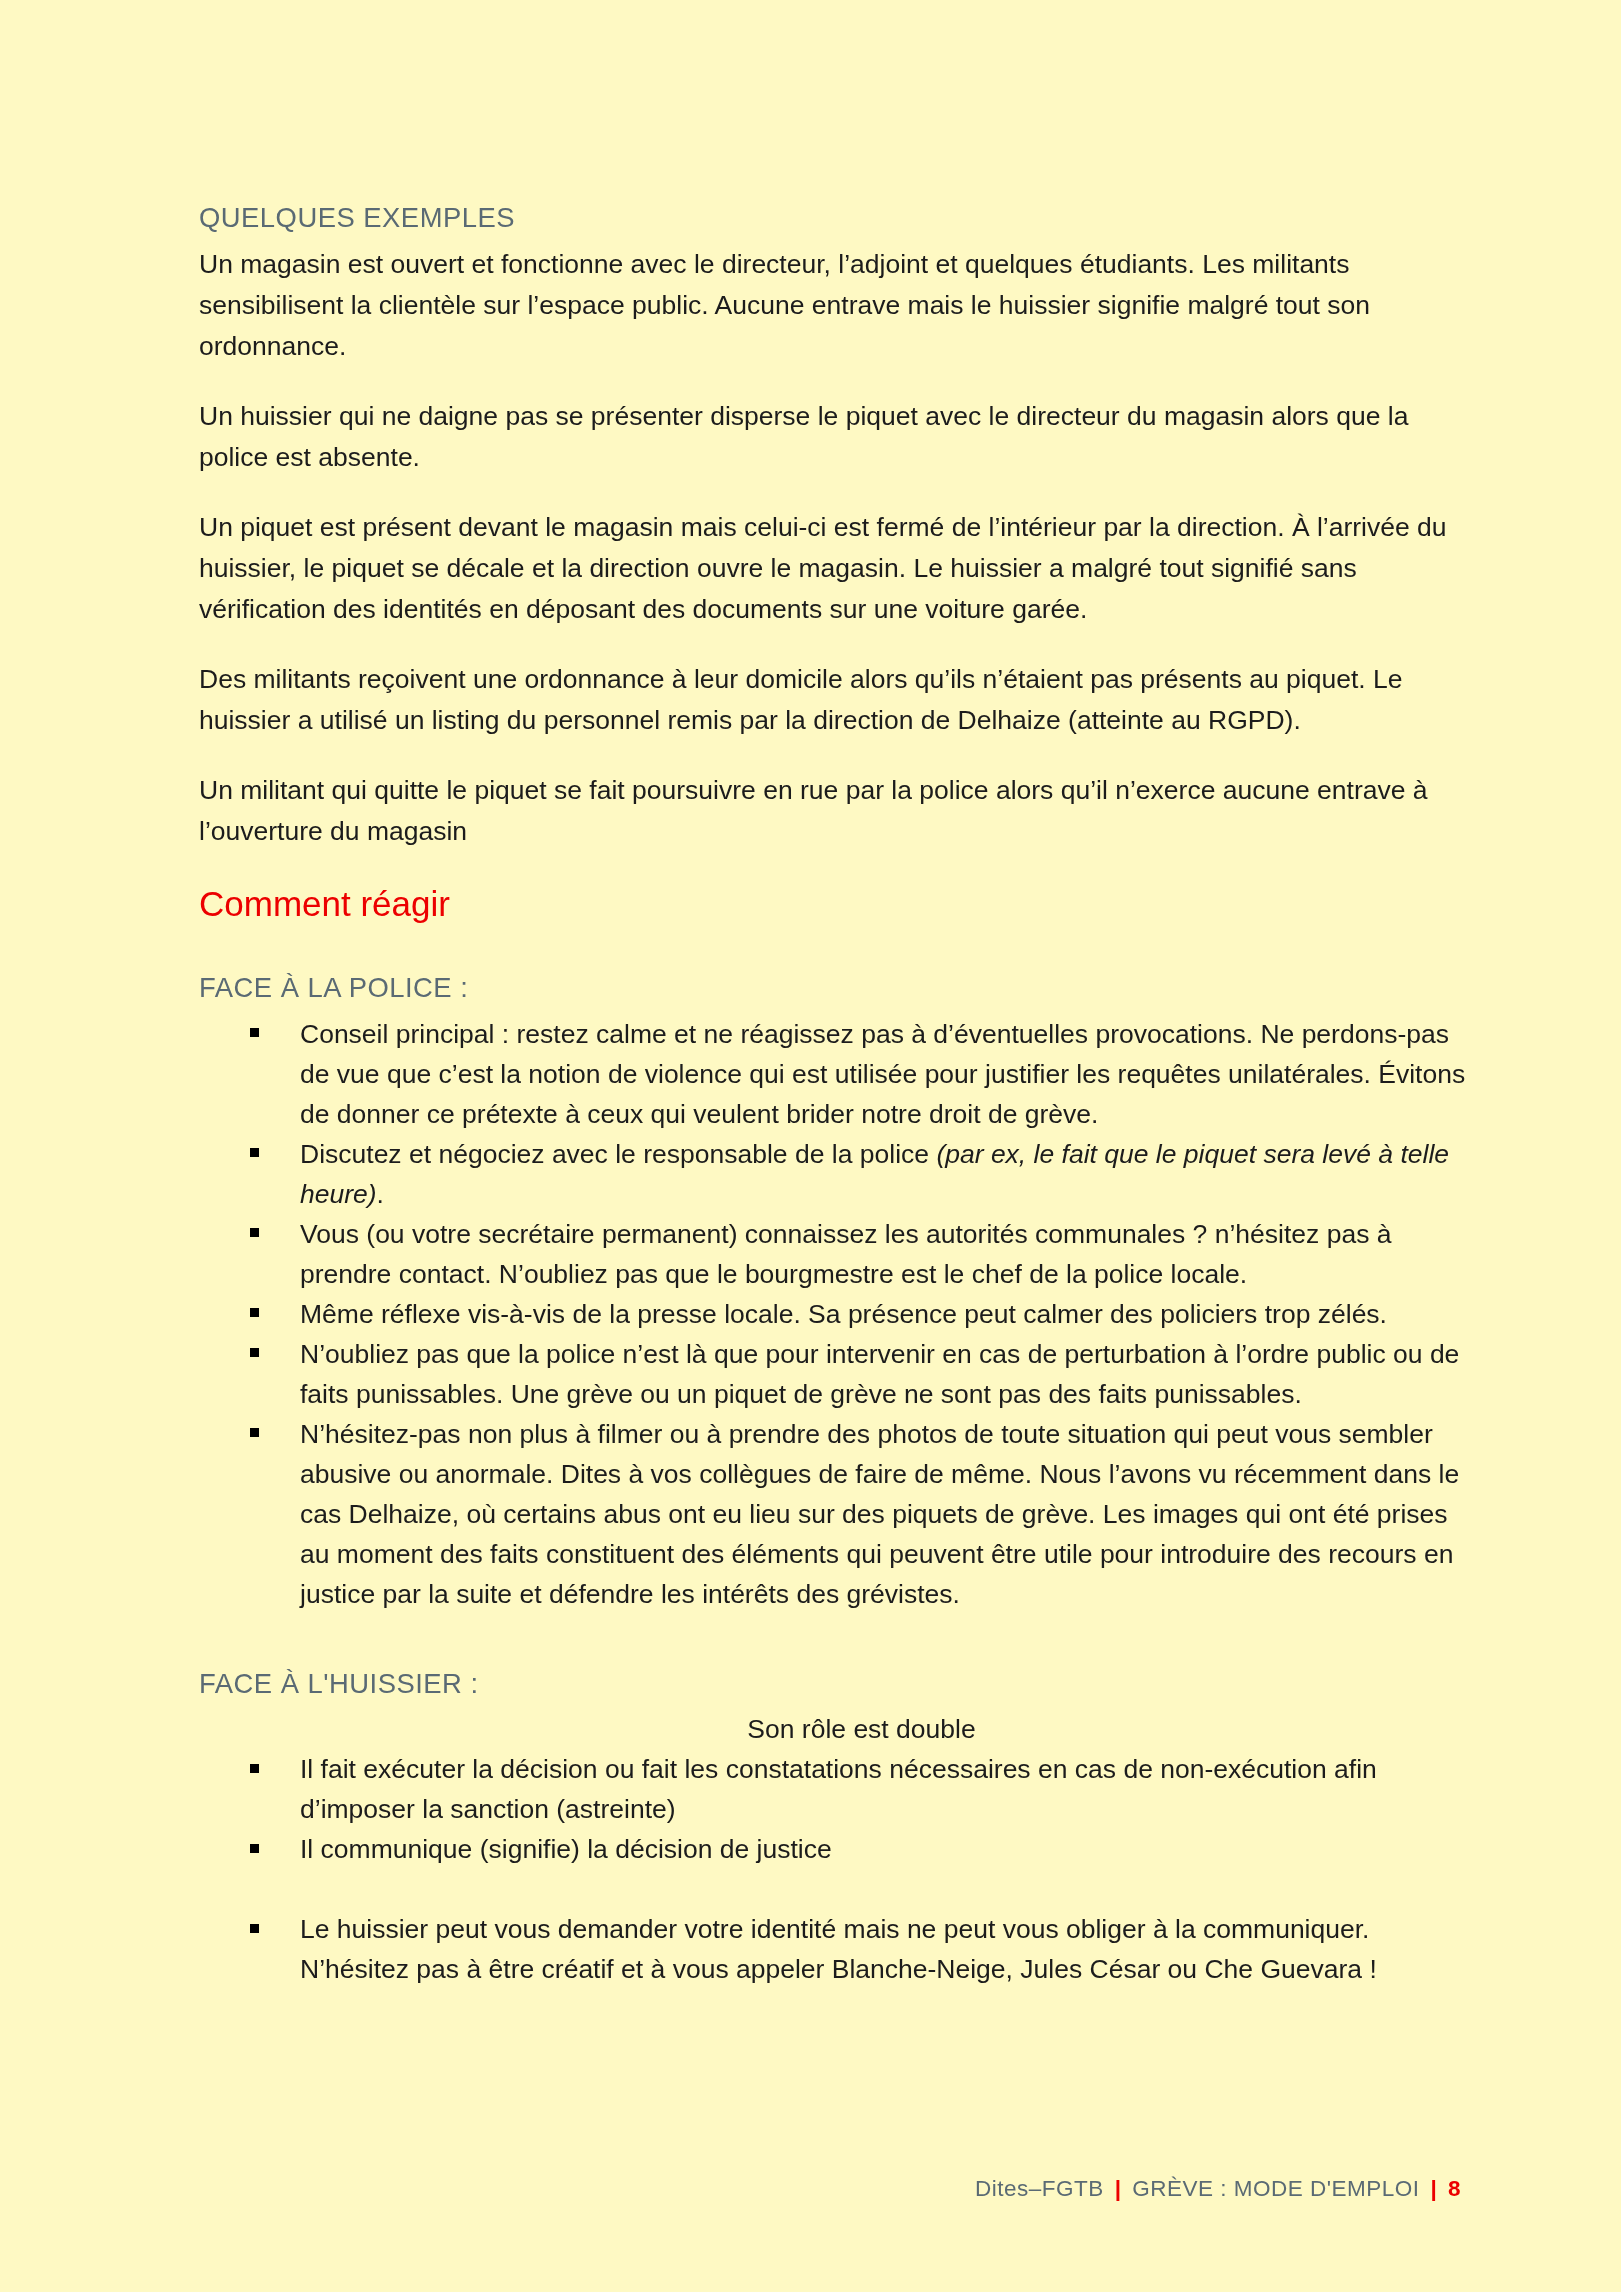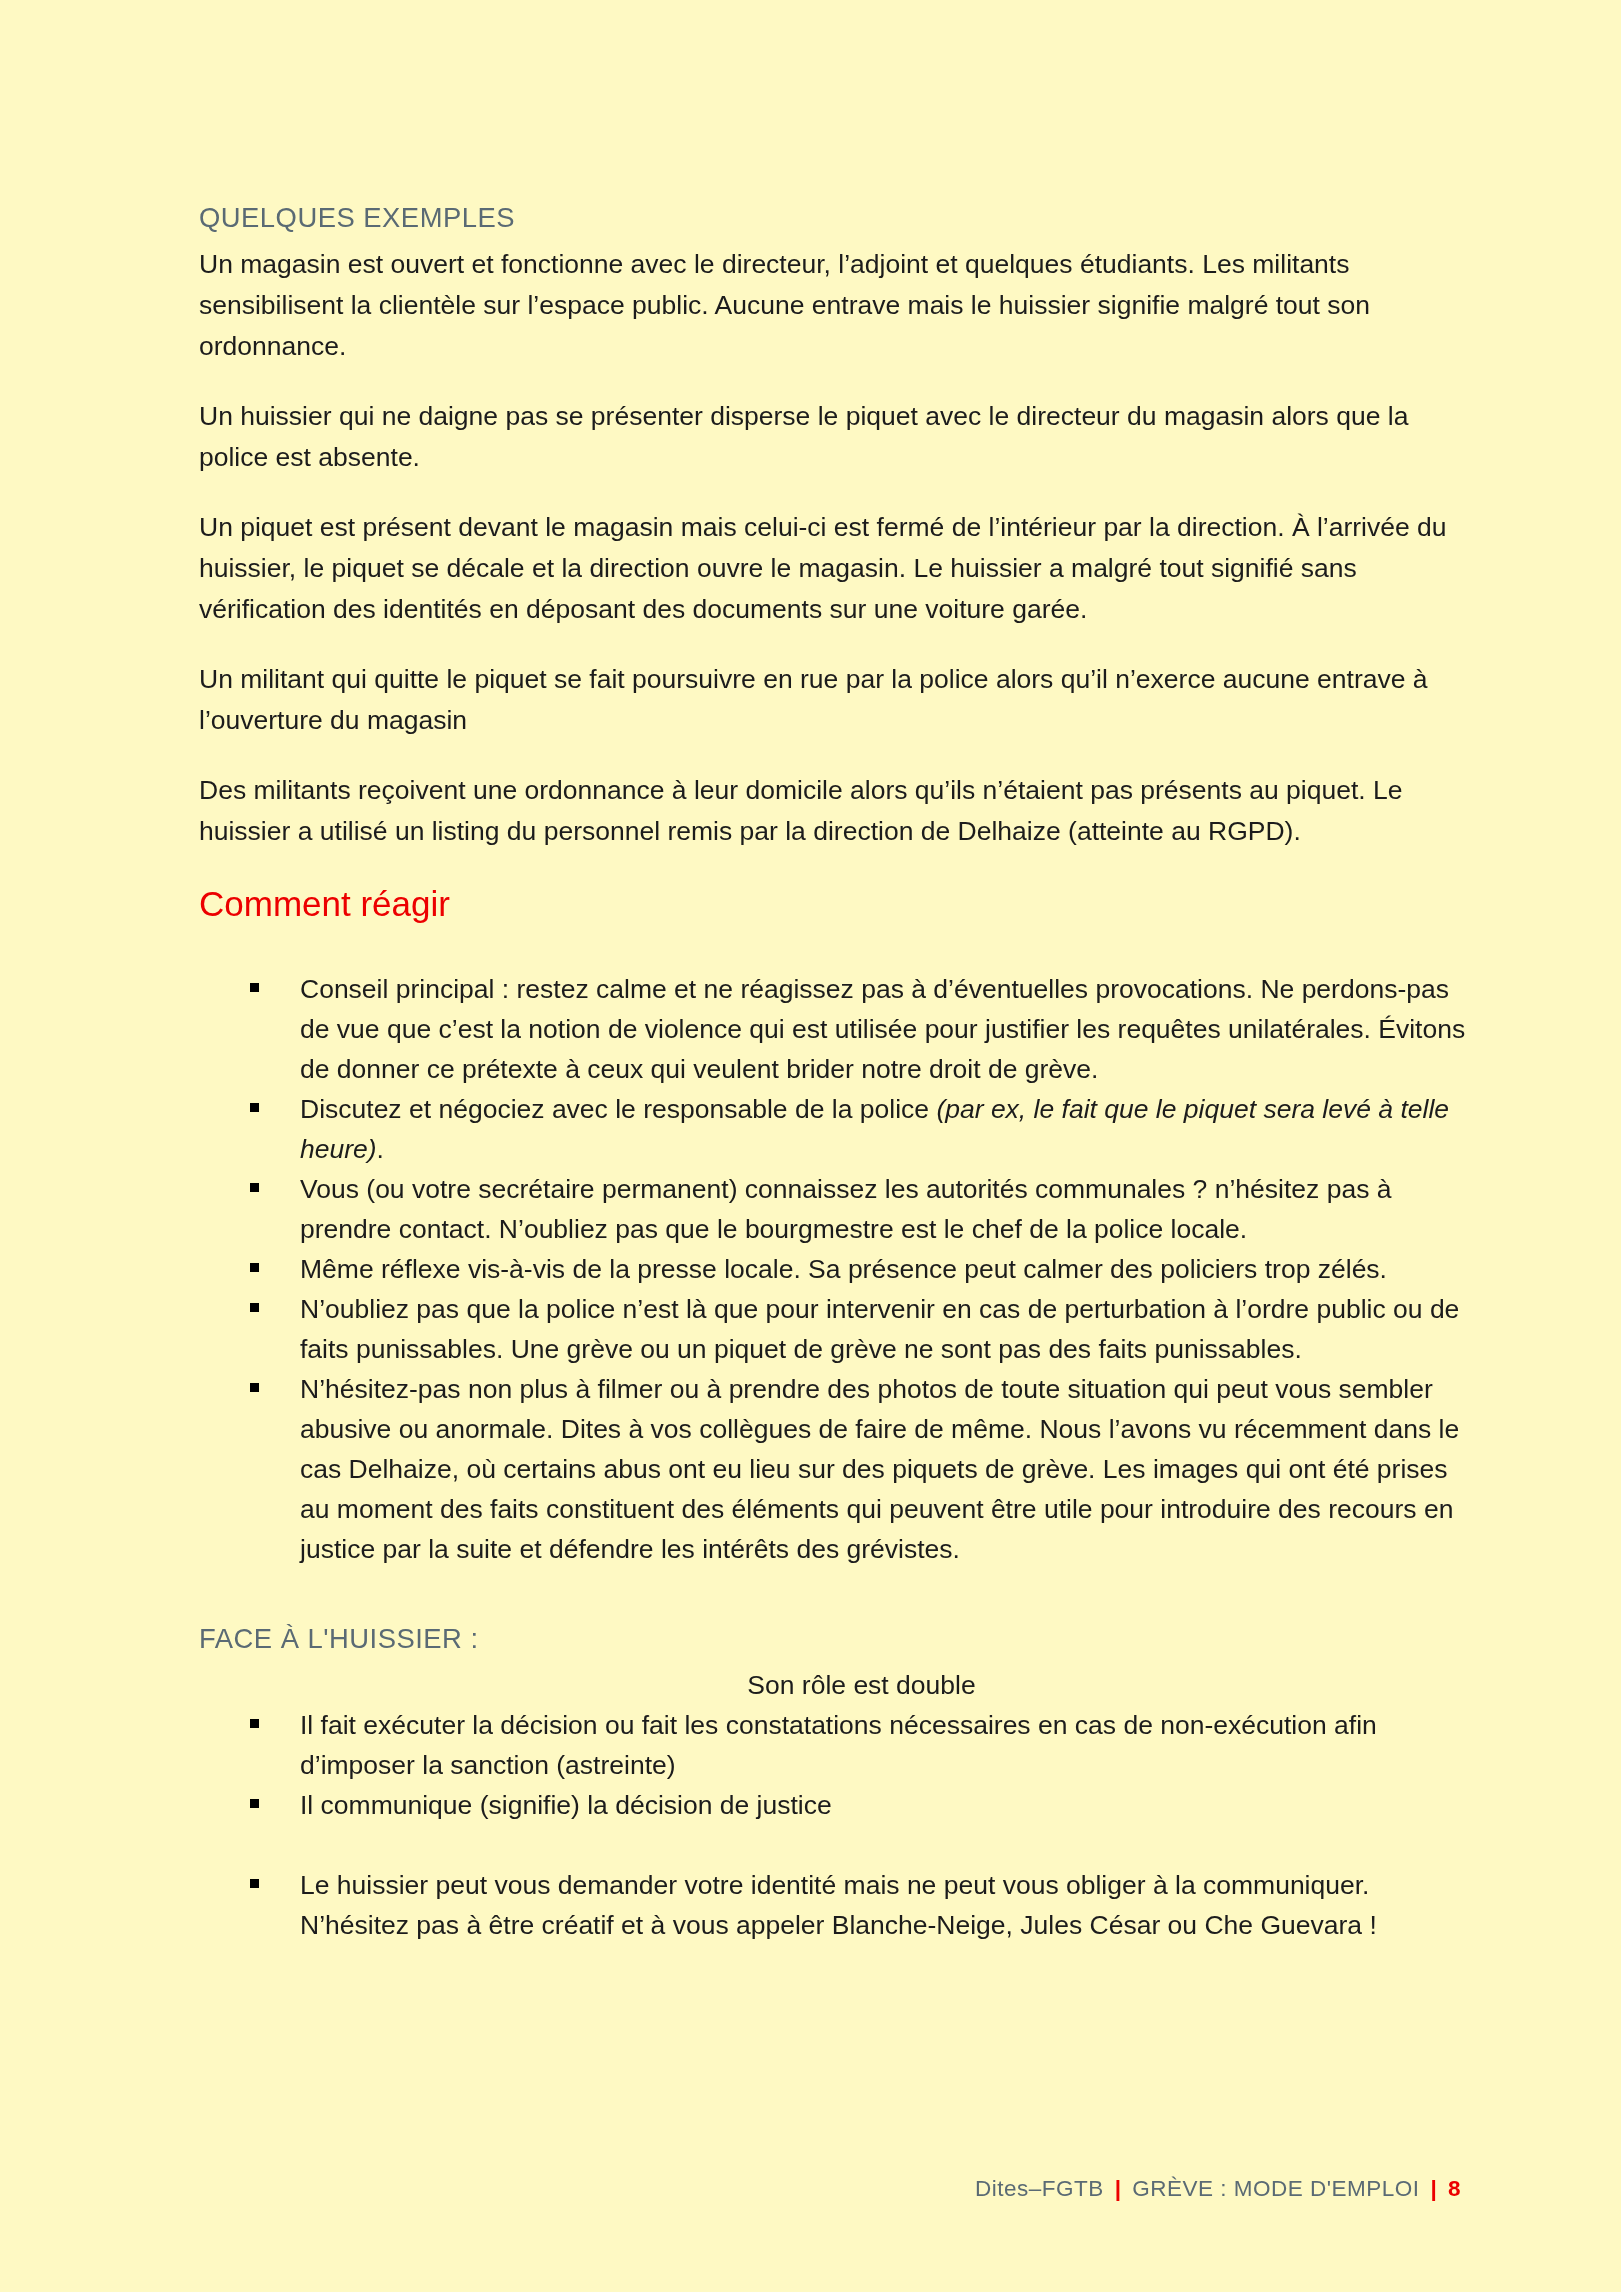--- a/index.html
+++ b/index.html
@@ -89,25 +89,26 @@
 <body>
 
 <div class="page">
   <div class="content">
 
     <h2 class="h-slate">QUELQUES EXEMPLES</h2>
 
     <p class="body">Un magasin est ouvert et fonctionne avec le directeur, l’adjoint et quelques étudiants. Les militants sensibilisent la clientèle sur l’espace public. Aucune entrave mais le huissier signifie malgré tout son ordonnance.</p>
     <p class="body">Un huissier qui ne daigne pas se présenter disperse le piquet avec le directeur du magasin alors que la police est absente.</p>
     <p class="body">Un piquet est présent devant le magasin mais celui-ci est fermé de l’intérieur par la direction. À l’arrivée du huissier, le piquet se décale et la direction ouvre le magasin. Le huissier a malgré tout signifié sans vérification des identités en déposant des documents sur une voiture garée.</p>
+    <p class="body">Des militants reçoivent une ordonnance à leur domicile alors qu’ils n’étaient pas présents au piquet. Le huissier a utilisé un listing du personnel remis par la direction de Delhaize (atteinte au RGPD).</p>
     <p class="body">Un militant qui quitte le piquet se fait poursuivre en rue par la police alors qu’il n’exerce aucune entrave à l’ouverture du magasin</p>
-    <p class="body">Des militants reçoivent une ordonnance à leur domicile alors qu’ils n’étaient pas présents au piquet. Le huissier a utilisé un listing du personnel remis par la direction de Delhaize (atteinte au RGPD).</p>
 
     <h1 class="h-red">Comment réagir</h1>
 
+    <h2 class="h-slate">FACE À LA POLICE :</h2>
 
     <ul class="blist">
       <li>
         <span class="bullet"></span>
         <span class="li-text">Conseil principal : restez calme et ne réagissez pas à d’éventuelles provocations. Ne perdons-pas de vue que c’est la notion de violence qui est utilisée pour justifier les requêtes unilatérales. Évitons de donner ce prétexte à ceux qui veulent brider notre droit de grève.</span>
       </li>
       <li>
         <span class="bullet"></span>
         <span class="li-text"><span>Discutez et négociez avec le responsable de la police </span><em>(par ex, le fait que le piquet sera levé à telle heure)</em><span>.</span></span>
       </li>

